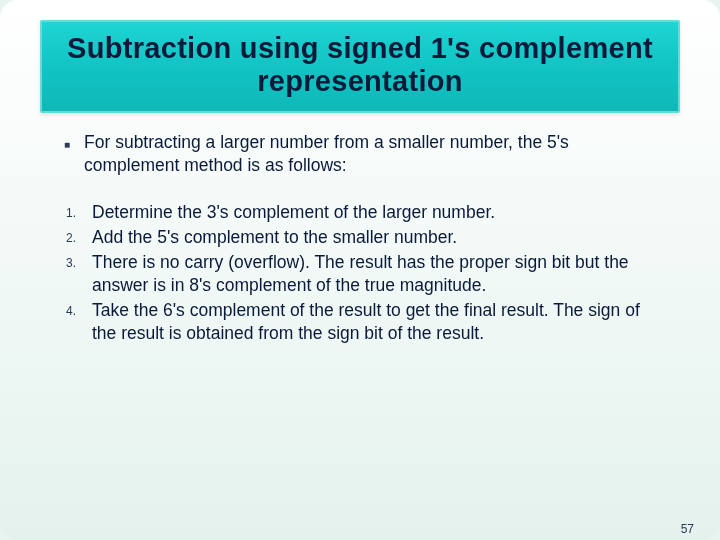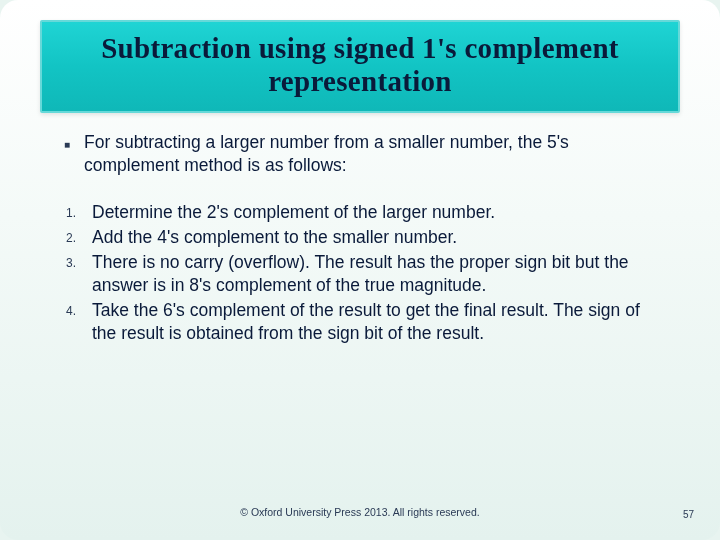--- a/index.html
+++ b/index.html
@@ -25,21 +25,20 @@
     text-align: center;
     margin: 0 10px 18px 10px;
     box-shadow: 0 2px 4px rgba(0,0,0,0.1);
   }
   .title-box h1 {
     font-size: 29px;
     font-weight: bold;
     color: #0a1a3a;
     line-height: 1.15;
     letter-spacing: 0.3px;
-    font-family: Liberation Serif, serif;
   }
   .content {
     padding: 0 28px 0 34px;
     color: #0a1a3a;
     font-size: 17.5px;
     line-height: 1.32;
   }
   .intro-row {
     display: flex;
     align-items: flex-start;
@@ -70,23 +69,23 @@
     position: absolute;
     bottom: 22px;
     left: 0;
     width: 100%;
     text-align: center;
     font-size: 10.5px;
     color: #2a3a55;
   }
   .pagenum {
     position: absolute;
-    bottom: 20px;
+    bottom: 4px;
     right: 26px;
-    font-size: 10px;
+    font-size: 12px;
     color: #2a3a55;
     text-align: right;
   }
 </style>
 </head>
 <body>
 
 <div class="slide">
 
   <div class="title-box">
@@ -95,33 +94,32 @@
 
   <div class="content">
 
     <div class="intro-row">
       <span class="bullet-mark">■</span>
       <span class="intro-text">For subtracting a larger number from a smaller number, the 5's complement method is as follows:</span>
     </div>
 
     <div class="step-row">
       <span class="step-num">1.</span>
-      <span class="step-text">Determine the 2's complement of the larger number.</span>
+      <span class="step-text">Determine the 3's complement of the larger number.</span>
     </div>
     <div class="step-row">
       <span class="step-num">2.</span>
-      <span class="step-text">Add the 4's complement to the smaller number.</span>
+      <span class="step-text">Add the 5's complement to the smaller number.</span>
     </div>
     <div class="step-row">
       <span class="step-num">3.</span>
       <span class="step-text">There is no carry (overflow). The result has the proper sign bit but the answer is in 8's complement of the true magnitude.</span>
     </div>
     <div class="step-row">
       <span class="step-num">4.</span>
       <span class="step-text">Take the 6's complement of the result to get the final result. The sign of the result is obtained from the sign bit of the result.</span>
     </div>
 
   </div>
 
-  <div class="footer">© Oxford University Press 2013. All rights reserved.</div>
   <div class="pagenum">57</div>
 
 </div>
 
 </body></html>

